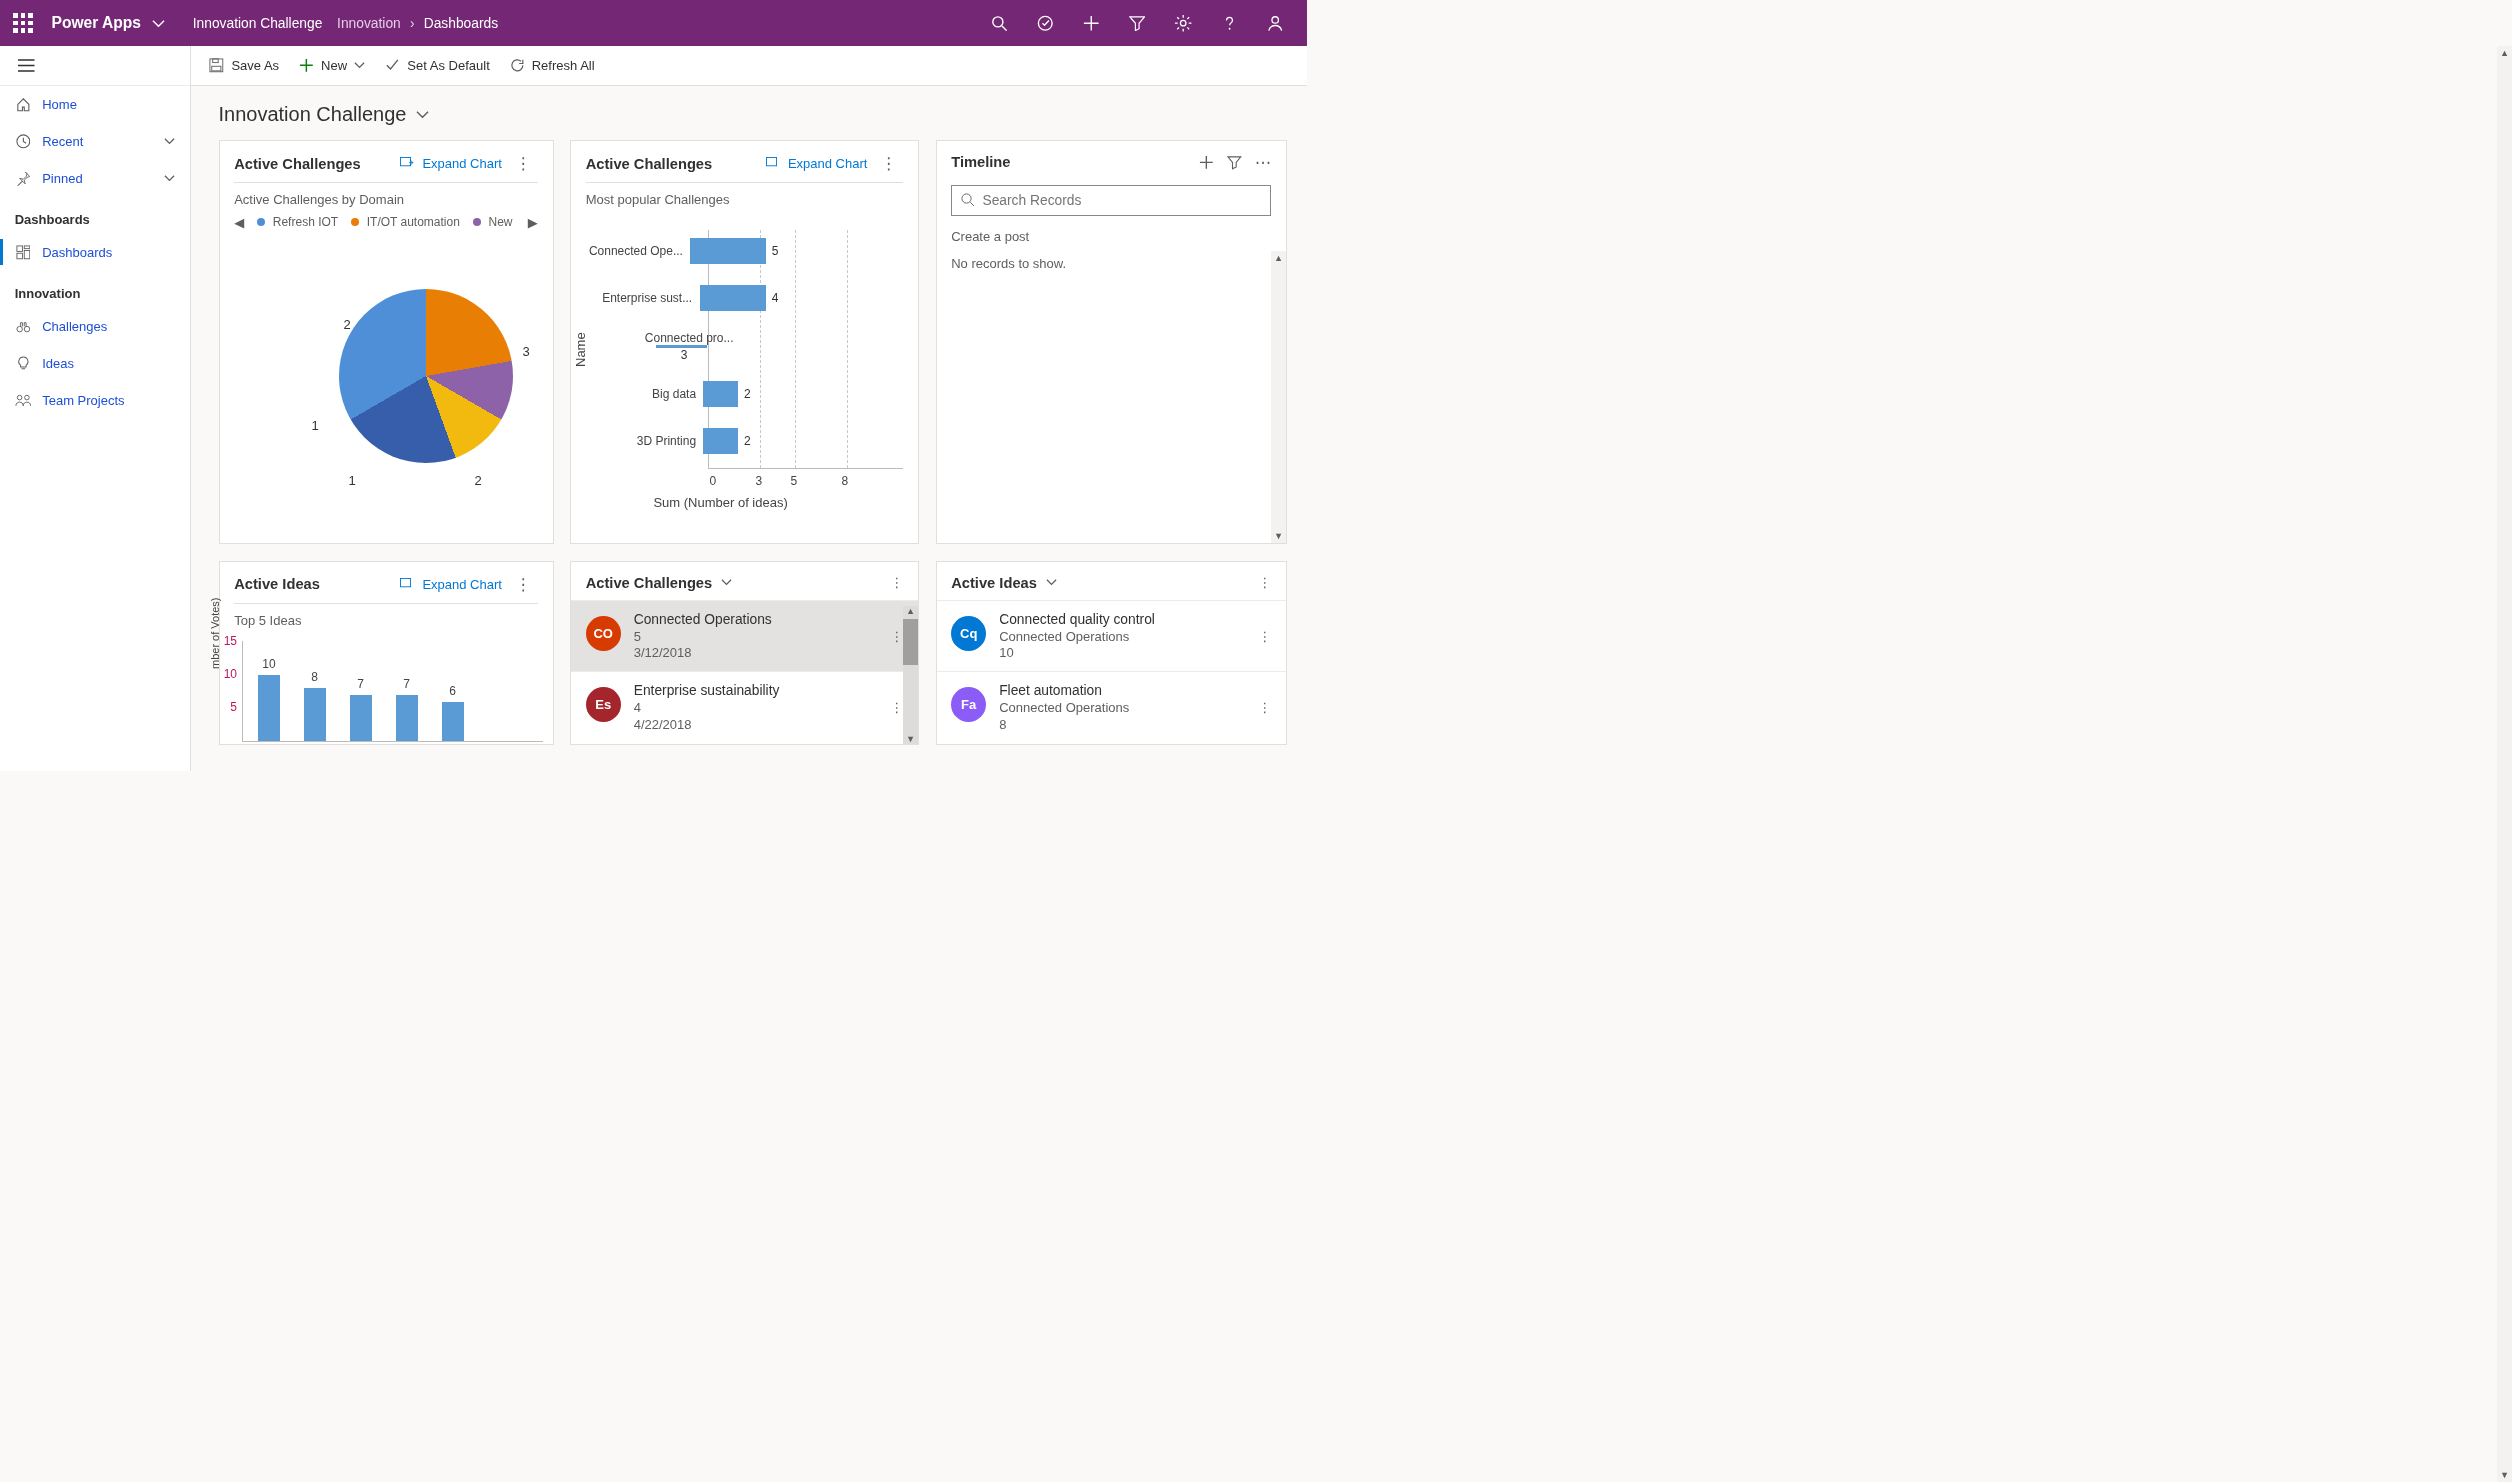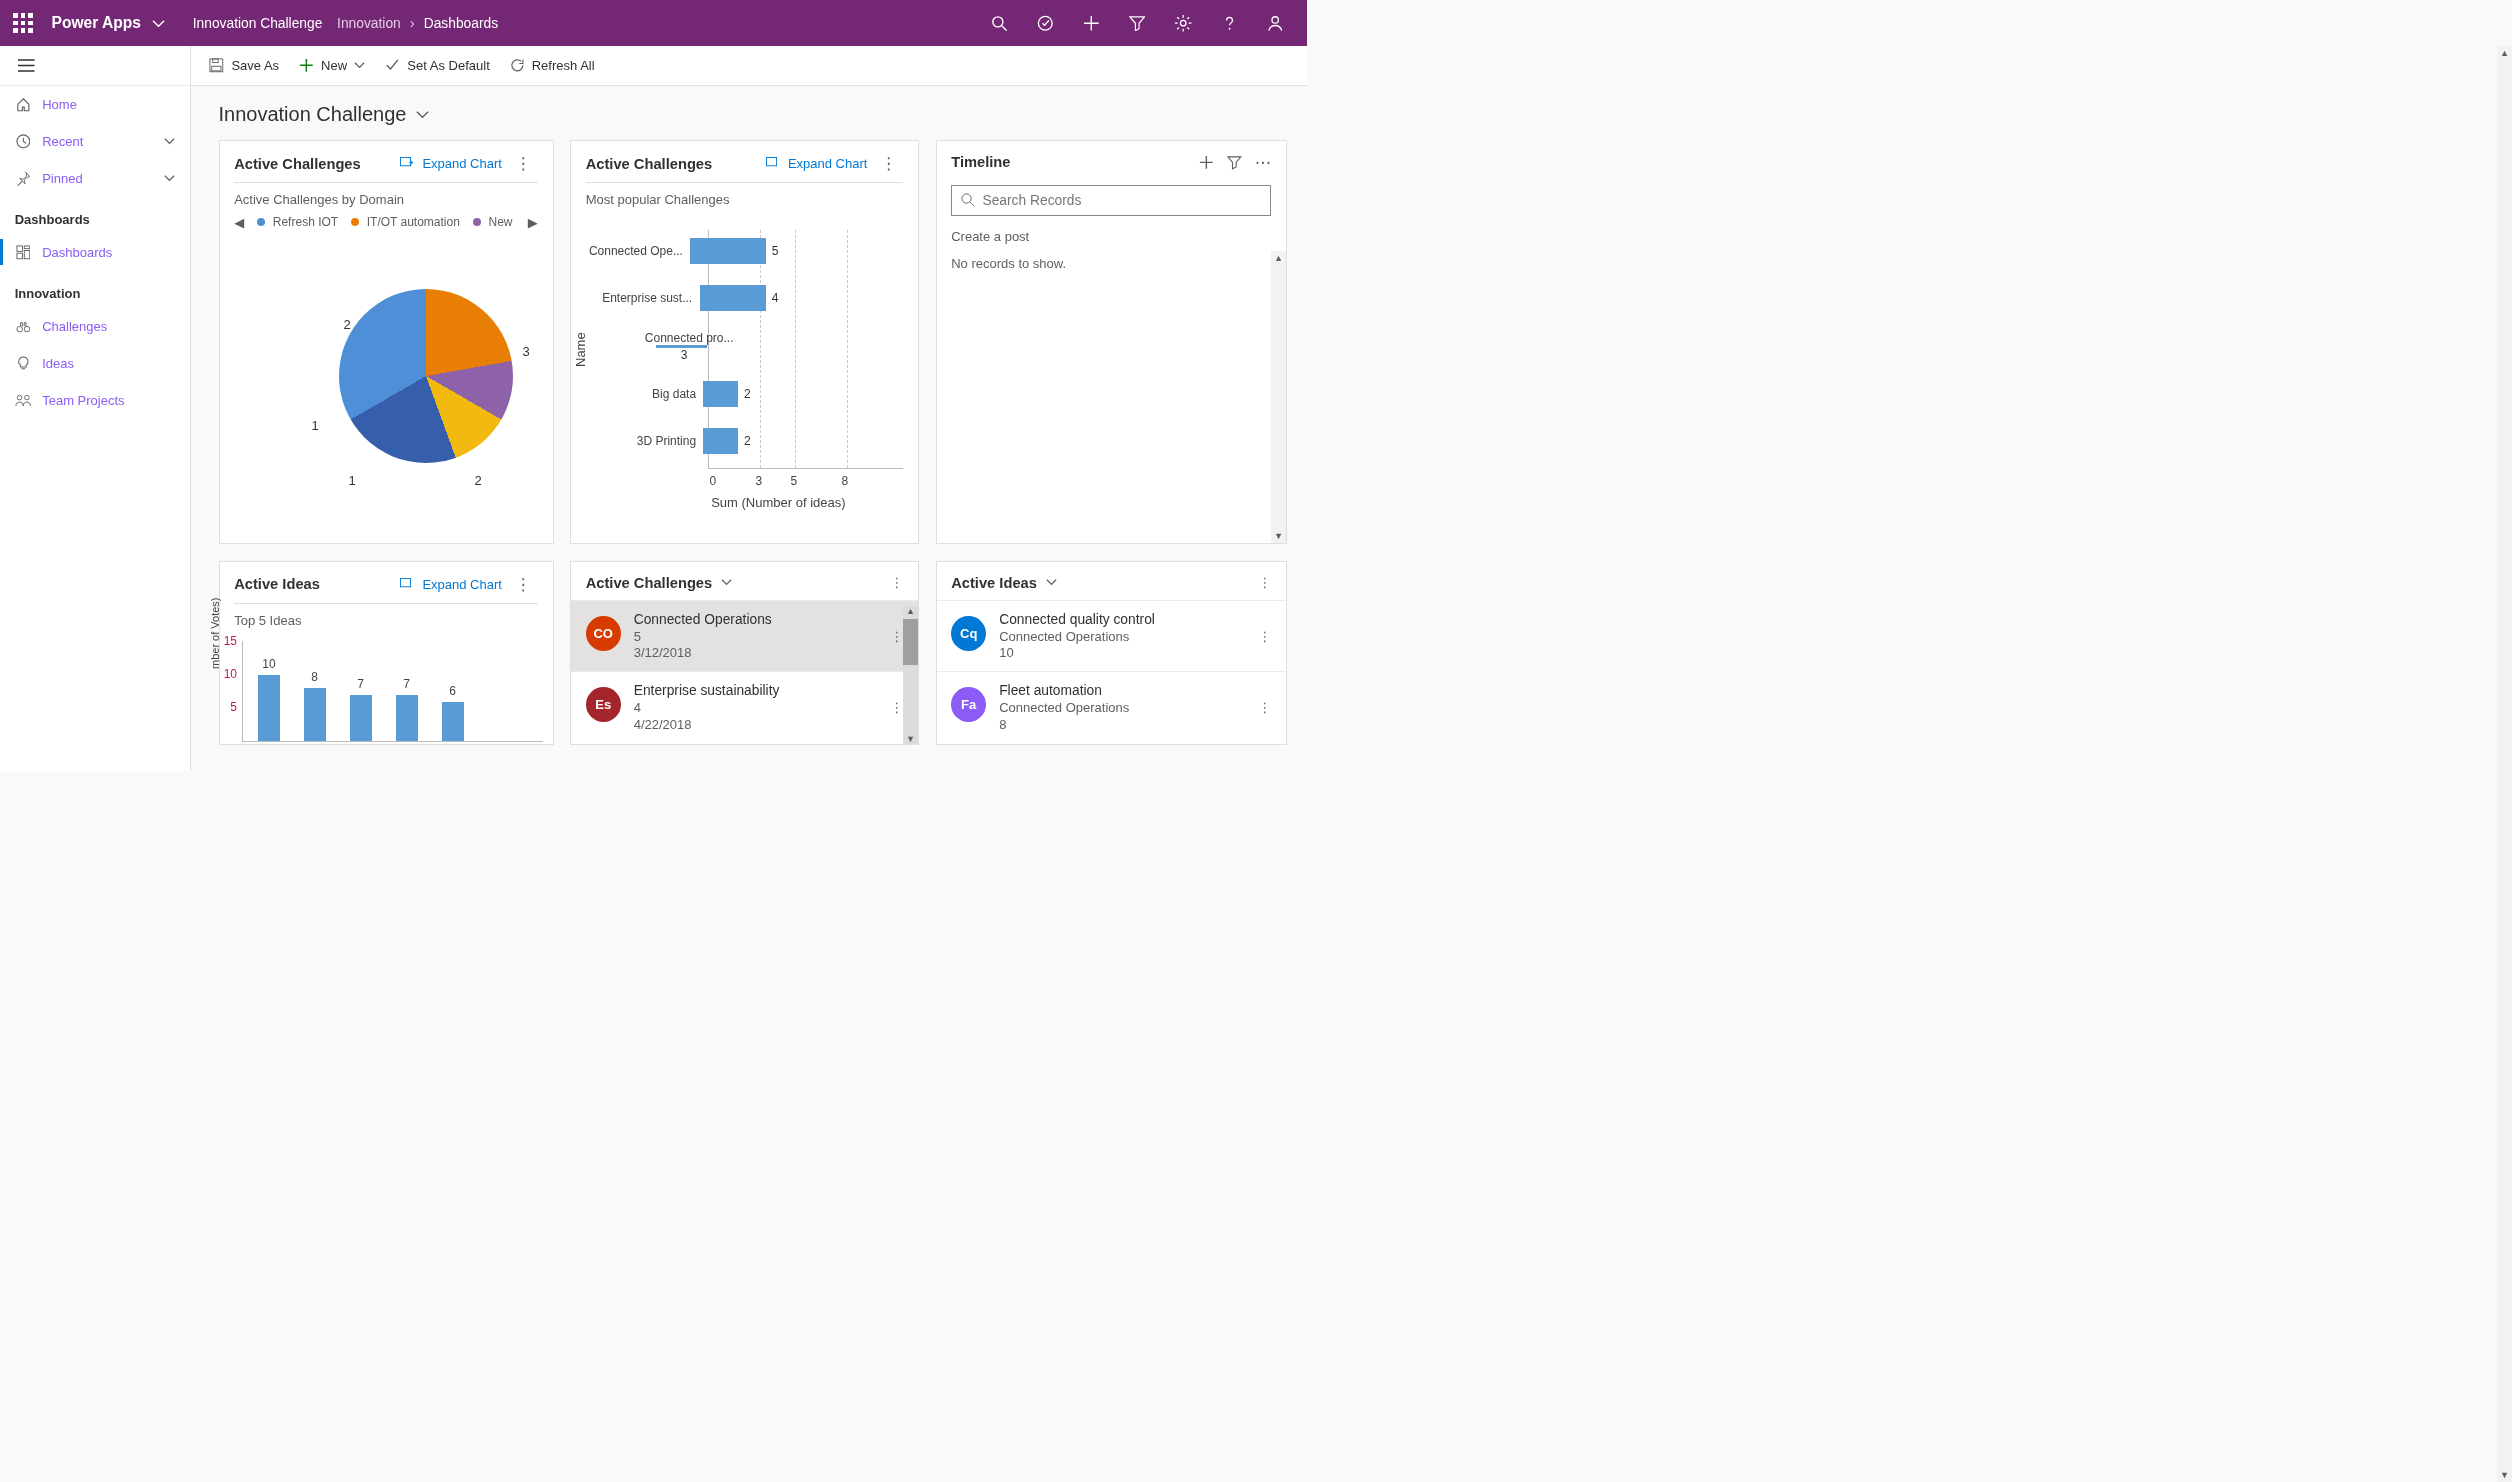--- a/index.html
+++ b/index.html
@@ -57,21 +57,21 @@
   .nav {
     width: 191px;
     background:#fff;
     border-right:0.9px solid #e1dfdd;
     display:flex; flex-direction:column;
   }
   .hamburgerRow{ height:40px; display:flex; align-items:center; padding-left:18.4px; border-bottom:0.9px solid #edebe9; cursor:pointer;}
   .navitem{
     height:37px; display:flex; align-items:center;
     padding:0 14.7px; gap:11px; cursor:pointer;
-    color:#8b5cf6;
+    color:#1d4ed8;
   }
   .navitem .chev{ margin-left:auto; color:#605e5c;}
   .navheader{
     font-weight:600; padding:14.7px 14.7px 7.3px 14.7px; color:#323130;
   }
   .navitem.active{
     background:#fff; position:relative;
   }
   .navitem.active::before{
     content:""; position:absolute; left:0; top:5.5px; bottom:5.5px; width:2.8px; background:#0078d4;
@@ -125,21 +125,21 @@
   .pielabel{ position:absolute; font-size:13px; color:#333;}
   
   .barwrap{ flex:1; padding:18.4px 14.7px 9.2px 18.4px; position:relative;}
   .barchart{ position:relative; height:239px; margin-left:119px; border-left:0.9px solid #bbb; border-bottom:0.9px solid #bbb;}
   .barrow{ display:flex; align-items:center; position:absolute; left:-125px; height:31px; width:100%; }
   .barrow .lab{ width:119px; text-align:right; padding-right:7.3px; font-size:12px; color:#444;}
   .barrow .bar{ height:26px; background:#5b9bd5;}
   .barrow .val{ margin-left:5.5px; font-size:12px;}
   .xaxis{ position:absolute; bottom:-20px; left:0; right:0; display:flex; justify-content:space-between; font-size:12px; color:#444; padding:0 0 0 0;}
   .yaxislabel{ position:absolute; left:1.8px; top:156px; transform:rotate(-90deg); transform-origin:left top; font-size:13px; color:#444;}
-  .xaxislabel{ text-align:center; color:#444; font-size:13px; margin-top:26px;}
+  .xaxislabel{ color:#444; font-size:13px; margin-top:26px;}
   .gridline{ position:absolute; top:0; bottom:0; width:0; border-left:0.9px dashed #c8c8c8;}
 
   
   .timeline .cardhead .timetitle{ font-weight:600; font-size:14.7px;}
   .timeline .tlicons{ margin-left:auto; display:flex; gap:13px; color:#605e5c;}
   .timeline .searchbox{
     margin:5.5px 14.7px; border:0.9px solid #8a8886; height:31px; display:flex; align-items:center; padding:0 9.2px; gap:7.3px; color:#605e5c;
   }
   .timeline .searchbox input{ border:none; outline:none; flex:1; font-size:13.8px;}
   .timeline .createpost{ padding:7.3px 14.7px; color:#605e5c; cursor:text;}

